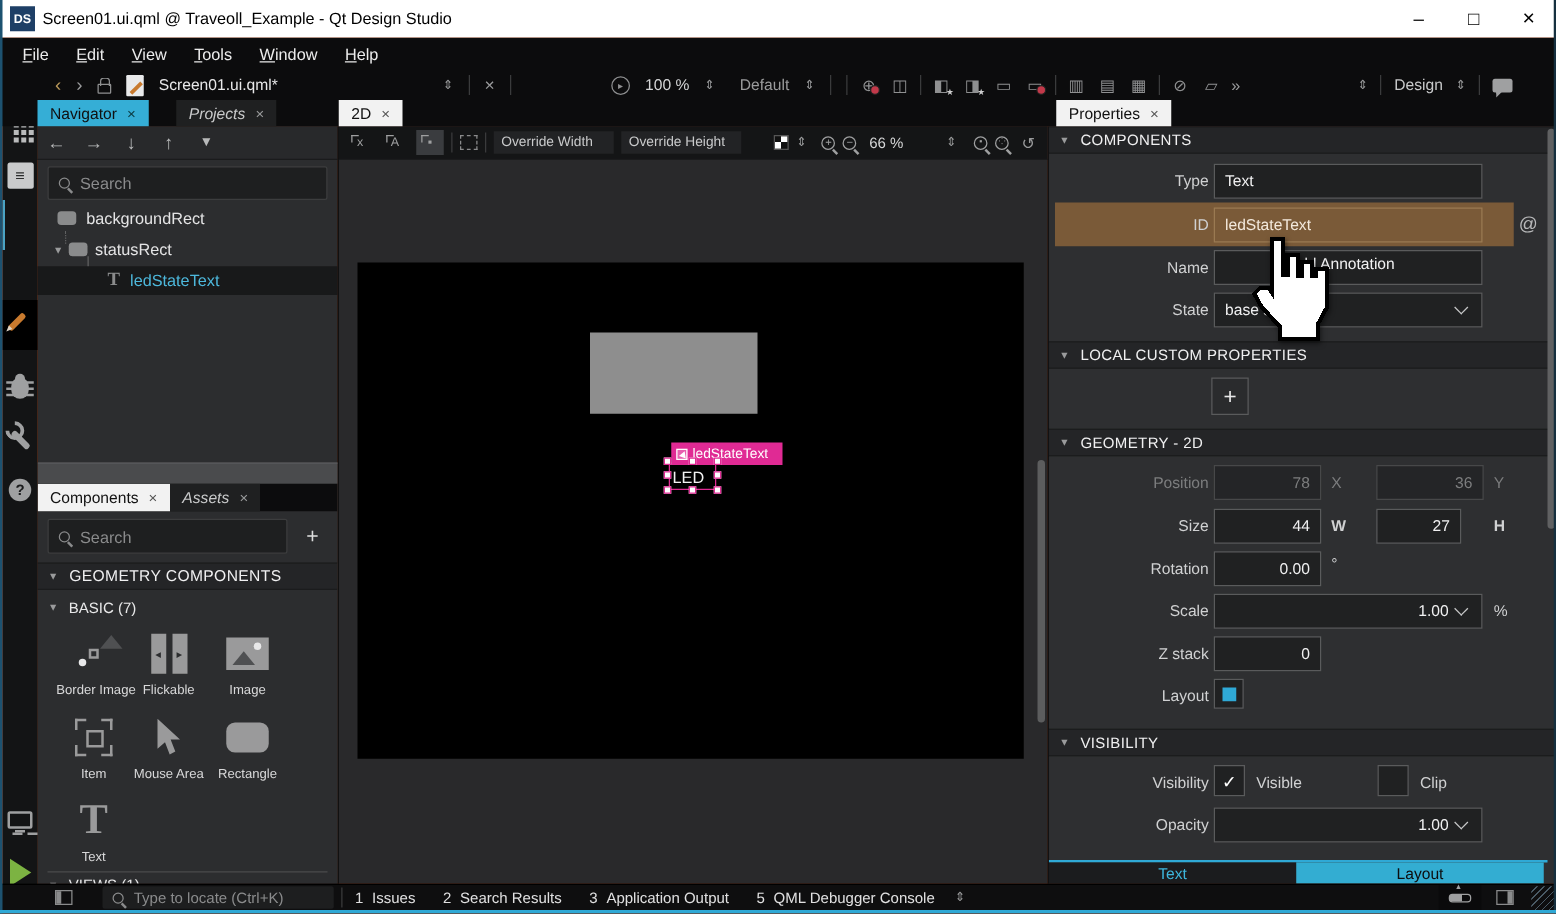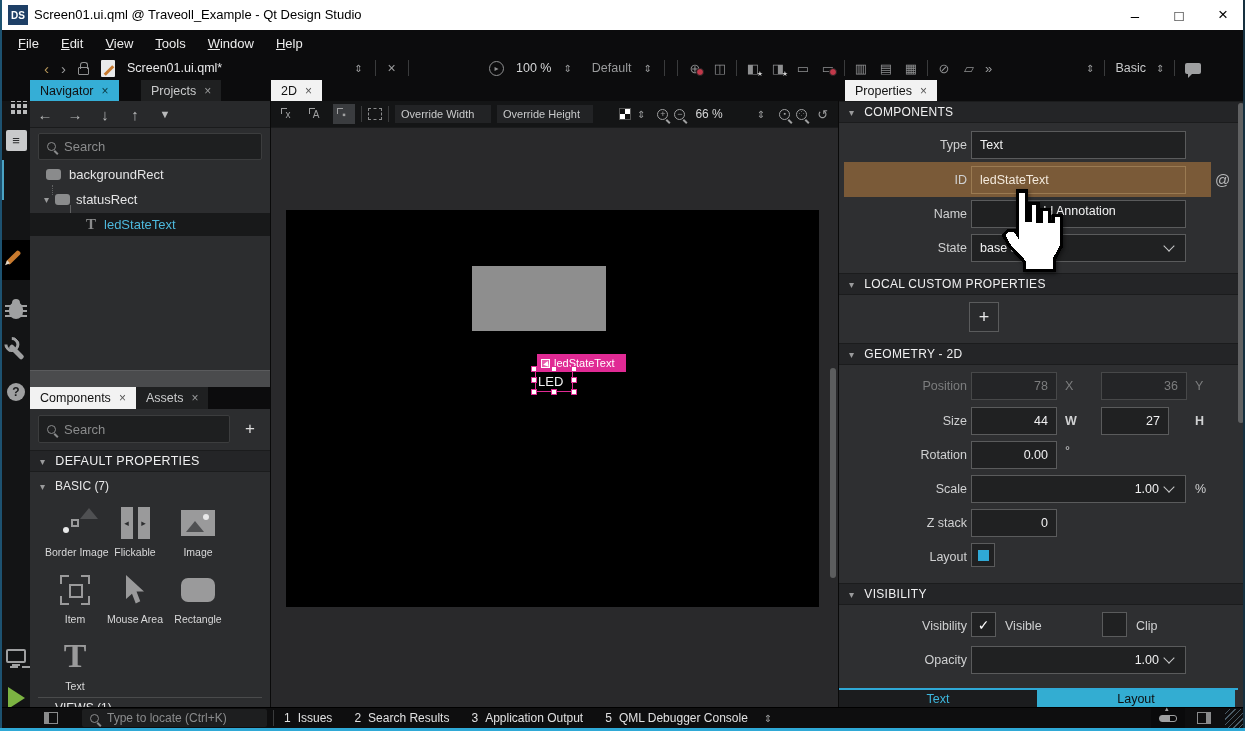--- a/index.html
+++ b/index.html
@@ -39,21 +39,21 @@
   .circle-play { width:15px; height:15px; border:1.5px solid #8f9091; border-radius:50%; display:flex; align-items:center; justify-content:center; color:#8f9091; font-size:8px; }
   .bubble-ico { position:relative; width:16px; height:11px; background:#9fa0a1; border-radius:2px; }
   .bubble-ico::after { content:""; position:absolute; left:3px; bottom:-4px; border:3px solid transparent; border-top-color:#9fa0a1; border-left-color:#9fa0a1; }
 
   
   .tabrow { left:0; top:80px; width:1245px; height:21px; background:#0c0c0d; z-index:30; }
   .tab { height:21px; display:flex; align-items:center; gap:8px; padding:0 10px; font-size:12.5px; }
   .tab .x { font-size:12px; }
   .tab-cyan { background:#35aed6; color:#101011; }
   .tab-cyan .x { color:#0a383f; }
-  .tab-dark { background:#1f2021; color:#c9cacb; }
+  .tab-dark { background:#1f2021; color:#c9cacb;font-style:italic; }
   .tab-dark .x { color:#9a9b9c; }
   .tab-light { background:#f2f2f2; color:#111; }
   .tab-light .x { color:#555; }
 
   
   .rail { left:2px; top:80px; width:28px; height:648px; background:#131415; z-index:25; }
   .rail-item { position:absolute; left:0; width:28px; height:36px; display:flex; align-items:center; justify-content:center; }
   .grid9 { width:4px; height:4px; background:#b9babb; box-shadow:6px 0 #b9babb,12px 0 #b9babb,0 6px #b9babb,6px 6px #b9babb,12px 6px #b9babb,0 12px #b9babb,6px 12px #b9babb,12px 12px #b9babb; margin:-6px 0 0 -6px; }
   .edit-tile { width:21px; height:21px; background:#c9cacb; border-radius:2px; display:flex; align-items:center; justify-content:center; color:#2b2c2d; font-size:13px; font-weight:bold; }
   .design-tile { position:absolute; left:0; top:0; width:28px; height:40px; background:#000; }
@@ -225,21 +225,21 @@
       <span class="glyph-ico">▤</span>
       <span class="glyph-ico">▦</span>
       <span class="tb-sep"></span>
       <span class="glyph-ico">⊘</span>
       <span class="glyph-ico">▱</span>
       <span class="tbtn" style="font-size:13px;">»</span>
     </div>
     <div class="row abs" style="left:1086px;top:0;height:24px;gap:10px;">
       <span class="tbtn" style="font-size:10px;">⇕</span>
       <span class="tb-sep"></span>
-      <span style="color:#c9cacb;font-size:12.5px;">Basic</span>
+      <span style="color:#c9cacb;font-size:12.5px;">Design</span>
       <span class="tbtn" style="font-size:10px;">⇕</span>
       <span class="tb-sep"></span>
       <span class="bubble-ico"></span>
     </div>
   </div>
 
   <div class="abs tabrow">
     <div class="tab tab-cyan abs" style="left:30px;top:0;">
       <span>Navigator</span>
       <span class="x">×</span>
@@ -329,21 +329,21 @@
         <span class="x">×</span>
       </div>
     </div>
     <div class="searchbox" style="left:8px;top:28px;width:192px;height:28px;">
       <span class="mag"></span>
       <input placeholder="Search" style="">
     </div>
     <div class="abs" style="left:208px;top:30px;width:24px;height:24px;display:flex;align-items:center;justify-content:center;color:#ddd;font-size:17px;">+</div>
     <div class="sec-header" style="top:63px;font-size:12.5px;">
       <span class="tri">▾</span>
-      <span>DEFAULT PROPERTIES</span>
+      <span>GEOMETRY COMPONENTS</span>
     </div>
     <div class="abs" style="left:10px;top:92px;display:flex;align-items:center;gap:10px;color:#e8e8e9;font-size:12px;">
       <span class="tri">▾</span>
       <span>BASIC (7)</span>
     </div>
 
     <div class="comp-cell" style="left:15px;top:118px;">
       <div class="cico" style="height:36px;">
           <span class="frame"><span class="pic" style="width:26px;height:20px;"></span></span>
         </div>

